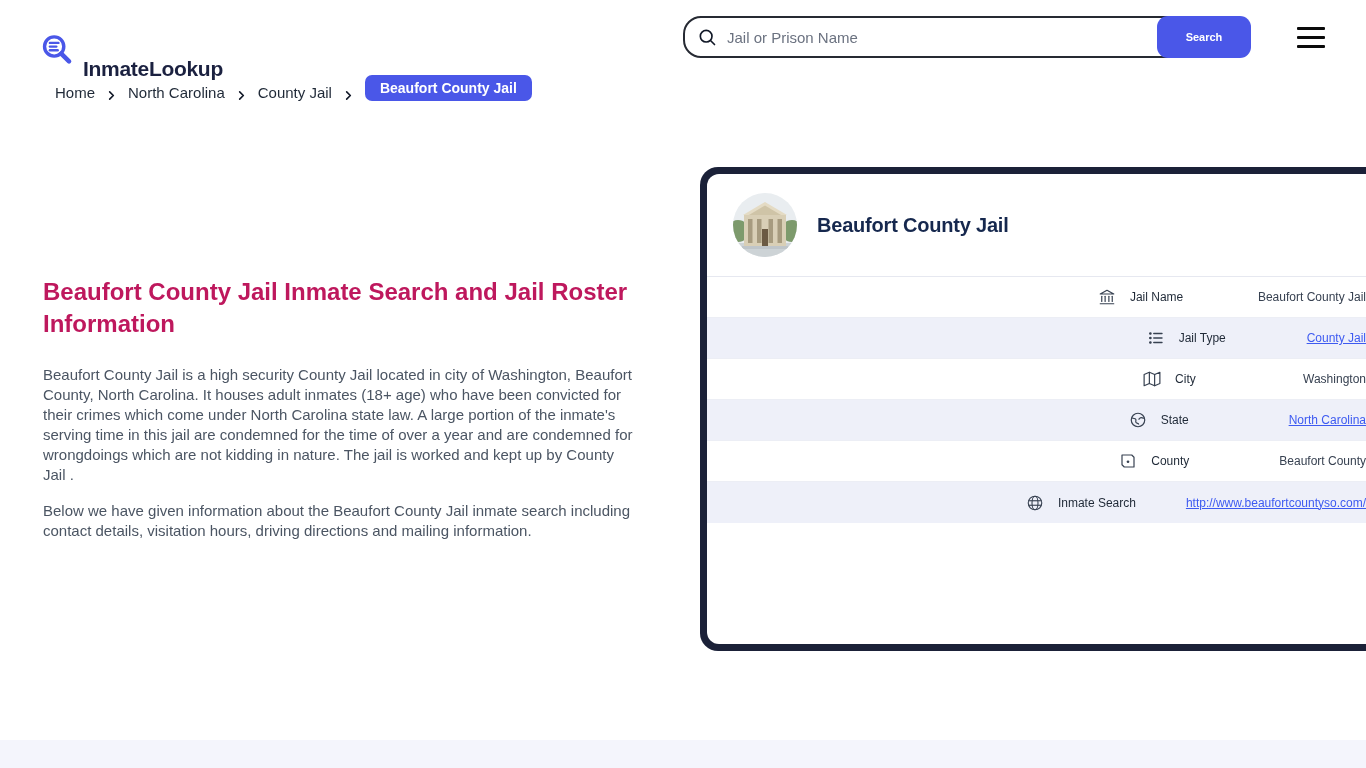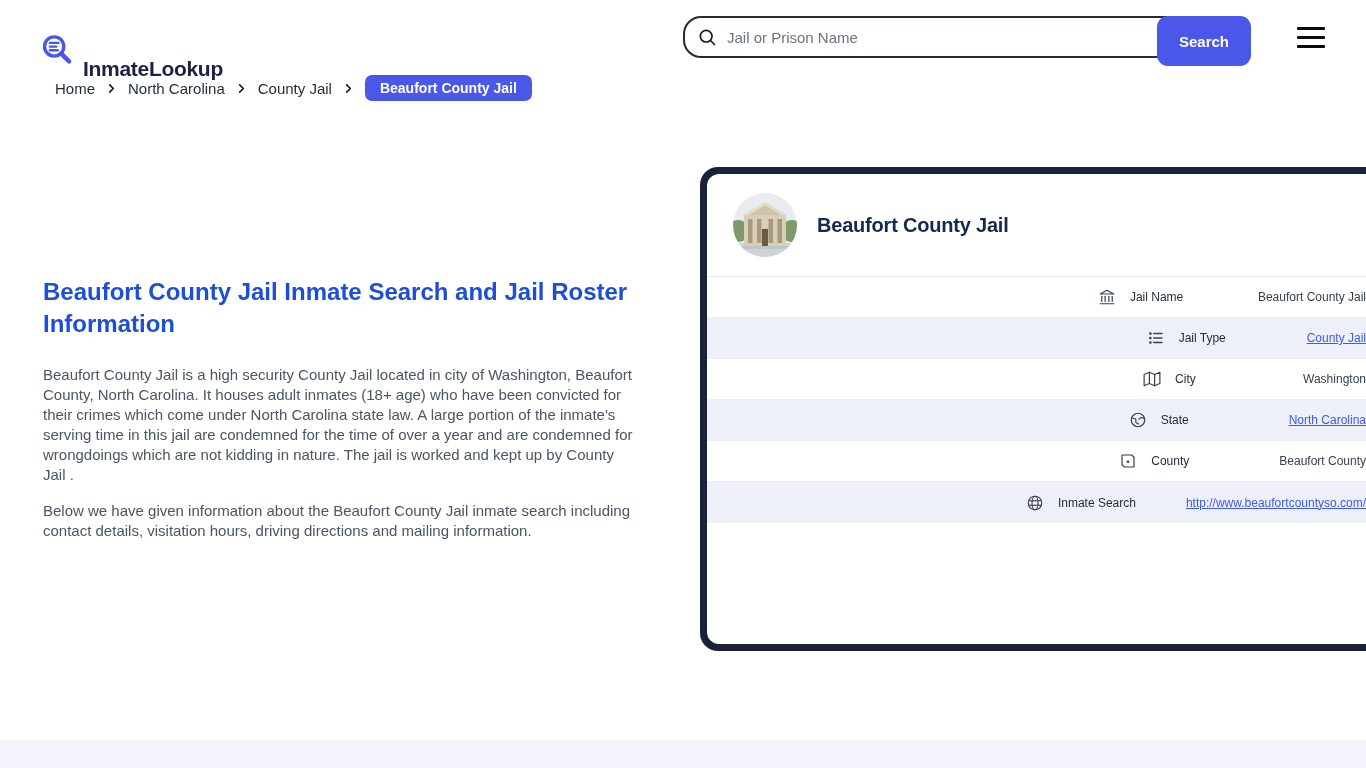--- a/index.html
+++ b/index.html
@@ -21,41 +21,41 @@
     display:flex; align-items:center;
   }
   .searchbar .s-icon { margin-left:12px; display:flex; }
   .searchbar input {
     flex:1; border:none; outline:none; background:transparent;
     font-family:"Liberation Sans", sans-serif;
     font-size:15px; color:#374151; padding:0 10px; min-width:0;
   }
   .searchbar input::placeholder { color:#6b7280; }
   .search-btn {
-    position:absolute; right:-2px; top:-2px; height:50px; width:94px;
-    background:#4a57e8; color:#fff; font-weight:700; font-size:15px;
+    position:absolute; right:-2px; top:-2px; height:42px; width:94px;
+    background:#4a57e8; color:#fff; font-weight:700; font-size:11px;
     border:none; border-radius:11px; cursor:pointer;
     font-family:"Liberation Sans", sans-serif;
   }
   .hamburger { position:absolute; left:1297px; top:27px; width:28px; cursor:pointer; }
   .hamburger div { height:3px; background:#0a0a0a; margin-bottom:6px; border-radius:1px; }
   .hamburger div:last-child { margin-bottom:0; }
 
   
-  .breadcrumb { position:absolute; left:55px; top:75px; display:flex; align-items:center; gap:11px; font-size:15px; }
+  .breadcrumb { position:absolute; left:55px; top:75px; display:flex; align-items:flex-end; gap:11px; font-size:15px; }
   .breadcrumb a { color:#1f2937; text-decoration:none; }
   .crumb-sep { display:flex; align-items:center; }
   .crumb-badge {
     background:#4a57e8; color:#fff; font-size:14px; font-weight:700;
     padding:5px 15px; border-radius:7px; white-space:nowrap;
   }
 
   
   .article { position:absolute; left:43px; top:276px; width:592px; }
-  .article h1 { font-size:24px; line-height:32px; font-weight:700; color:#1d4ed8; margin-bottom:25px; }
+  .article h1 { font-size:24px; line-height:32px; font-weight:700; color:#be185d; margin-bottom:25px; }
   .article p  { font-size:15px; line-height:20px; color:#4b5563; margin-bottom:16px; }
 
   
   .card {
     position:absolute; left:700px; top:167px; width:666px; height:484px;
     background:#1b2138; border-radius:18px 0 0 18px;
     padding:7px 0 7px 7px;
   }
   .card-inner { background:#fff; height:100%; border-radius:12px 0 0 12px; overflow:hidden; }
   .card-header { height:103px; display:flex; align-items:center; padding:0 26px; border-bottom:1px solid #e6e8f0; }

